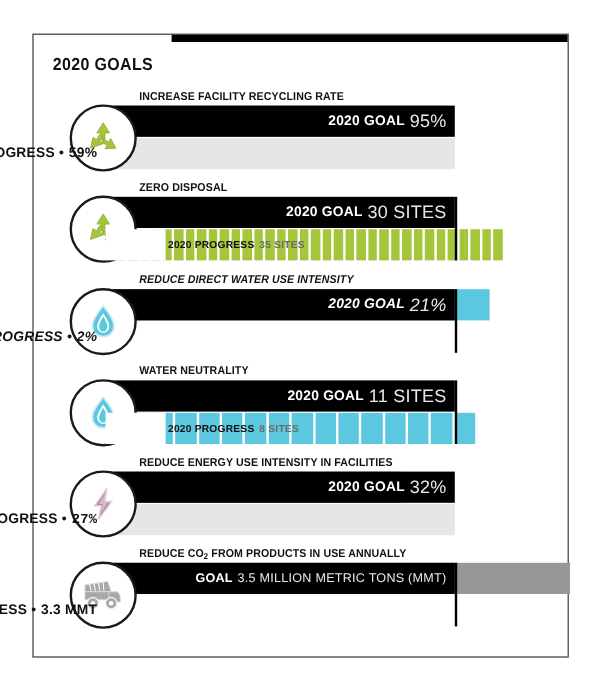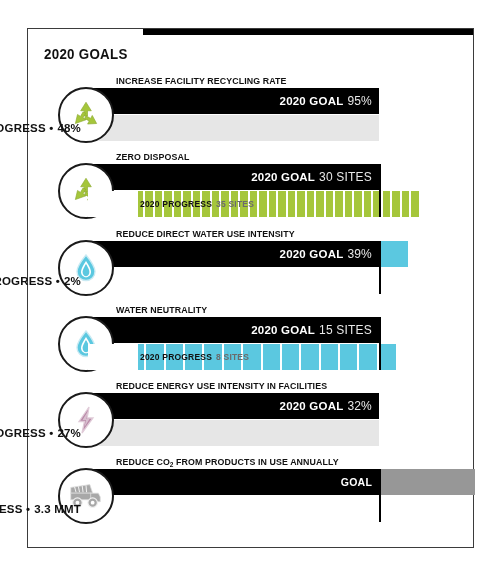--- a/index.html
+++ b/index.html
@@ -95,21 +95,21 @@
     z-index: 3;
   }
   .goal-bar .lbl-bold {
     color: #ffffff;
     font-size: 11.5px;
     font-weight: bold;
     letter-spacing: 0.2px;
   }
   .goal-bar .lbl-light {
     color: #e8e8e8;
-    font-size: 12px;
+    font-size: 15px;
     font-weight: normal;
     letter-spacing: 0.2px;
     margin-left: 4px;
   }
   .goal-bar.small .lbl-bold,
   .goal-bar.small .lbl-light { font-size: 10.5px; }
 
   .progress-track {
     position: absolute;
     left: 0; top: 27px;
@@ -207,21 +207,21 @@
       </div>
       <div class="bars">
         <div class="goal-bar" style="width:291px;">
           <span class="lbl-bold">2020 GOAL</span>
           <span class="lbl-light">95%</span>
         </div>
         <div class="progress-track" style="width:291px;"></div>
         <div class="progress-fill" style="width:285px;background:#a5c63b;"></div>
         <div class="progress-label inside-right" style="width:285px;">
           <span class="lbl-bold">2020 PROGRESS •</span>
-          <span class="lbl-bold" style="margin-left:4px;">48%</span>
+          <span class="lbl-bold" style="margin-left:4px;">59%</span>
         </div>
       </div>
     </div>
 
     <div class="goal-row" style="top:122px;">
       <div class="row-heading">ZERO DISPOSAL</div>
       <div class="icon-badge">
         <svg width="34" height="34" viewBox="0 0 32 32">
           <g fill="#a5c63b" stroke="#8aa82e" stroke-width="0.6">
             <path d="M16 4 L21 12 L17.4 12 L17.4 17 L14.6 17 L14.6 12 L11 12 Z"></path>
@@ -274,33 +274,33 @@
         </div>
         <div class="seg-label-plate" style="width:50px;"></div>
         <div class="goal-divider" style="left:291px;"></div>
         <div class="progress-label left-seg">
           <span class="lbl-bold">2020 PROGRESS</span>
           <span class="lbl-light">35 SITES</span>
         </div>
       </div>
     </div>
 
-    <div class="goal-row" style="top:199px;">
+    <div class="goal-row" style="top:199px;font-style:italic;">
       <div class="row-heading">REDUCE DIRECT WATER USE INTENSITY</div>
       <div class="icon-badge">
         <svg width="32" height="32" viewBox="0 0 32 32">
           <path d="M16 3 C16 3 7 14 7 19.5 C7 24.8 11 28.5 16 28.5 C21 28.5 25 24.8 25 19.5 C25 14 16 3 16 3 Z" fill="#5bc8e0" stroke="#c9eaf3" stroke-width="1.4"></path>
           <path d="M16 9 C16 9 11 16 11 19.8 C11 23 13.3 25.3 16 25.3 C18.7 25.3 21 23 21 19.8 C21 16 16 9 16 9 Z" fill="#ffffff"></path>
           <path d="M16 12 C16 12 12.6 17 12.6 20 C12.6 22.6 14.2 24.3 16 24.3 C17.8 24.3 19.4 22.6 19.4 20 C19.4 17 16 12 16 12 Z" fill="#5bc8e0"></path>
         </svg>
       </div>
       <div class="bars">
         <div class="goal-bar" style="width:291px;">
           <span class="lbl-bold">2020 GOAL</span>
-          <span class="lbl-light">39%</span>
+          <span class="lbl-light">21%</span>
         </div>
         <div class="progress-fill" style="width:320px;background:#5bc8e0;"></div>
         <div class="goal-divider" style="left:291px;"></div>
         <div class="progress-label inside-right" style="width:291px;">
           <span class="lbl-bold">2020 PROGRESS •</span>
           <span class="lbl-bold" style="margin-left:4px;">2%</span>
         </div>
       </div>
     </div>
 
@@ -309,21 +309,21 @@
       <div class="icon-badge">
         <svg width="32" height="32" viewBox="0 0 32 32">
           <path d="M16 3 C16 3 7 14 7 19.5 C7 24.8 11 28.5 16 28.5 C21 28.5 25 24.8 25 19.5 C25 14 16 3 16 3 Z" fill="#5bc8e0" stroke="#c9eaf3" stroke-width="1.4"></path>
           <path d="M16 9 C16 9 11 16 11 19.8 C11 23 13.3 25.3 16 25.3 C18.7 25.3 21 23 21 19.8 C21 16 16 9 16 9 Z" fill="#ffffff"></path>
           <path d="M16 12 C16 12 12.6 17 12.6 20 C12.6 22.6 14.2 24.3 16 24.3 C17.8 24.3 19.4 22.6 19.4 20 C19.4 17 16 12 16 12 Z" fill="#5bc8e0"></path>
         </svg>
       </div>
       <div class="bars">
         <div class="goal-bar" style="width:291px;">
           <span class="lbl-bold">2020 GOAL</span>
-          <span class="lbl-light">15 SITES</span>
+          <span class="lbl-light">11 SITES</span>
         </div>
         <div class="seg-wrap">
           <div class="seg" style="width:17.4px;background:#5bc8e0;"></div>
             <div class="seg" style="width:17.4px;background:#5bc8e0;"></div>
           <div class="seg" style="width:17.4px;background:#5bc8e0;"></div>
             <div class="seg" style="width:17.4px;background:#5bc8e0;"></div>
           <div class="seg" style="width:17.4px;background:#5bc8e0;"></div>
             <div class="seg" style="width:17.4px;background:#5bc8e0;"></div>
           <div class="seg" style="width:17.4px;background:#5bc8e0;"></div>
             <div class="seg" style="width:17.4px;background:#5bc8e0;"></div>
@@ -355,21 +355,21 @@
       </div>
       <div class="bars">
         <div class="goal-bar" style="width:291px;">
           <span class="lbl-bold">2020 GOAL</span>
           <span class="lbl-light">32%</span>
         </div>
         <div class="progress-track" style="width:291px;"></div>
         <div class="progress-fill" style="width:246px;background:#b98aa8;"></div>
         <div class="progress-label inside-right" style="width:291px;">
           <span class="lbl-bold">2020 PROGRESS •</span>
-          <span class="lbl-bold" style="margin-left:4px;">27%</span>
+          <span class="lbl-bold" style="margin-left:4px;font-family:Liberation Mono, monospace;">27%</span>
         </div>
       </div>
     </div>
 
     <div class="goal-row" style="top:427px;">
       <div class="row-heading"><span>REDUCE CO</span><sub>2</sub><span> FROM PRODUCTS IN USE ANNUALLY</span></div>
       <div class="icon-badge">
         <svg width="38" height="30" viewBox="0 0 40 30">
           <g fill="#a8a8a8" stroke="#dcdcdc" stroke-width="0.8">
             <path d="M4 6 L24 3 L27 12 L4 12 Z"></path>
@@ -384,20 +384,21 @@
           </g>
           <circle cx="11" cy="22" r="5" fill="#a8a8a8" stroke="#f0f0f0" stroke-width="1.2"></circle>
           <circle cx="11" cy="22" r="2" fill="#ffffff"></circle>
           <circle cx="27" cy="22" r="5" fill="#a8a8a8" stroke="#f0f0f0" stroke-width="1.2"></circle>
           <circle cx="27" cy="22" r="2" fill="#ffffff"></circle>
         </svg>
       </div>
       <div class="bars">
         <div class="goal-bar small" style="width:291px;">
           <span class="lbl-bold">GOAL</span>
+          <span class="lbl-light">3.5 MILLION METRIC TONS (MMT)</span>
         </div>
         <div class="progress-fill" style="width:387px;background:#979797;"></div>
         <div class="goal-divider" style="left:291px;"></div>
         <div class="progress-label inside-right" style="width:291px;">
           <span class="lbl-bold">2020 PROGRESS •</span>
           <span class="lbl-bold" style="margin-left:4px;">3.3 MMT</span>
         </div>
       </div>
     </div>
 

